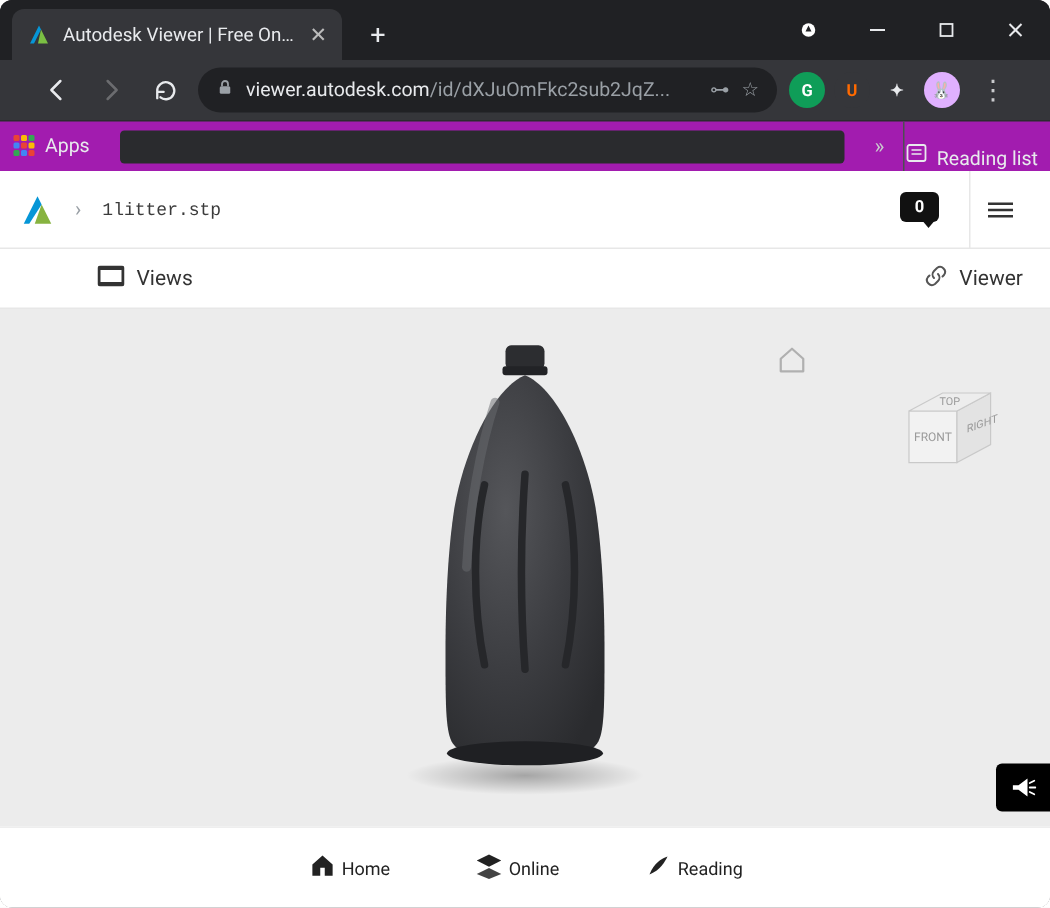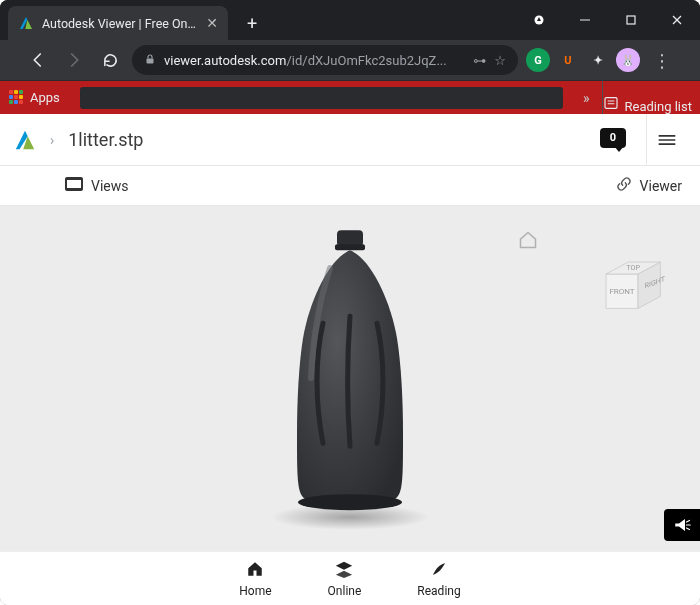--- a/index.html
+++ b/index.html
@@ -26,55 +26,55 @@
   .omnibox .url{ flex:1; white-space:nowrap; overflow:hidden; text-overflow:ellipsis; color:#e8eaed;}
   .omnibox .dim{ color:#9aa0a6;}
   .extgrp { display:flex; align-items:center; gap:6px; }
   .exticon{ width:24px; height:24px; border-radius:50%; display:flex; align-items:center; justify-content:center; font-size:11px; font-weight:700;}
   .badge-g{background:#0f9d58;color:#fff;}
   .badge-u{background:#35363a;color:#ff6a00;}
   .badge-p{background:#e0b0ff;}
   .dots3  { color:#c9cacd; font-size:18px; width:28px; text-align:center; cursor:pointer;}
 
   
-  .bmrow  { height:34px; background:#b91c1c; border-top:1px solid #2a2b2e; display:flex; align-items:center; padding:0 8px; gap:12px; color:#e8eaed; font-size:13px;}
+  .bmrow  { height:34px; background:#a21caf; border-top:1px solid #2a2b2e; display:flex; align-items:center; padding:0 8px; gap:12px; color:#e8eaed; font-size:13px;}
   .apps   { display:flex; align-items:center; gap:6px; cursor:pointer;}
   .appsicon{width:16px;height:16px;}
   .appsicon span{display:block;width:4px;height:4px;float:left;margin:0.5px;border-radius:1px;}
   .bmph   { flex:1; height:22px; background:#2a2b2e; border-radius:3px; margin:0 8px;}
   .chev   { color:#c9cacd; font-size:14px; cursor:pointer;}
   .rlist  { display:flex; align-items:flex-end; gap:6px; border-left:1px solid #4d4e51; height:100%; cursor:pointer;}
 
   
   .page   { flex:1; background:#fff; display:flex; flex-direction:column; }
   .hdr    { height:52px; display:flex; align-items:center; padding:0 14px; gap:14px; border-bottom:1px solid #e7e7e7; }
   .hdr .logo{width:22px;height:22px;}
   .bc     { color:#9aa0a6; font-size:14px;}
-  .fname  { color:#3b3b3b; font-size:18px;}
+  .fname  { color:#3b3b3b; font-size:12px;font-family:Liberation Mono, monospace;}
   .hdr-sp { flex:1;}
   .notif  { position:relative; width:30px; height:24px; cursor:pointer;}
   .notif .bubble{position:absolute;left:2px;top:0;width:26px;height:20px;background:#111;border-radius:4px;display:flex;align-items:center;justify-content:center;color:#fff;font-size:11px;font-weight:700;}
   .notif .tail{position:absolute;left:16px;top:18px;width:0;height:0;border-left:5px solid transparent;border-right:5px solid transparent;border-top:6px solid #111;}
   .ham    { width:40px; height:52px; display:flex; align-items:center; justify-content:center; border-left:1px solid #e7e7e7; margin-left:4px; cursor:pointer;}
   .ham svg{width:20px;height:14px;}
 
   .subhdr { height:40px; display:flex; align-items:center; padding:0 18px; gap:8px; border-bottom:1px solid #e7e7e7; color:#333; font-size:14px;}
   .subhdr .sp{flex:1;}
   .linkish{cursor:pointer; display:flex; align-items:center; gap:8px;margin-left:47px;}
 
   .canvas { flex:1; background:#ececec; position:relative; overflow:hidden;}
   .homeic { position:absolute; right:162px; top:24px; color:#b0b0b0; cursor:pointer;}
   .viewcube{position:absolute; right:30px; top:40px; width:80px; height:80px; cursor:grab;}
   .megaph { position:absolute; right:0; bottom:10px; width:36px; height:32px; background:#000; border-radius:4px 0 0 4px; display:flex;align-items:center;justify-content:center;cursor:pointer;}
   .bottle { position:absolute; left:50%; top:50%; transform:translate(-50%,-52%); width:150px; height:290px;}
   .bottle svg{width:100%;height:100%;}
   .shadow { position:absolute; left:50%; top:calc(50% + 125px); transform:translateX(-50%); width:160px; height:26px; background:radial-gradient(ellipse at center, rgba(0,0,0,0.30) 0%, rgba(0,0,0,0) 70%); border-radius:50%;}
 
   .btmbar { height:54px; background:#fff; border-top:1px solid #eee; display:flex; align-items:center; justify-content:center; gap:56px;}
-  .tool   { display:flex; flex-direction:column; align-items:center; gap:3px; font-size:12px; color:#222; cursor:pointer;}
+  .tool   { display:flex; flex-direction:row; align-items:center; gap:3px; font-size:12px; color:#222; cursor:pointer;}
   .tool svg{width:20px;height:18px;}
 </style>
 </head>
 <body>
 <div class="root">
 
   <div class="titlebar">
     <div class="tab">
       <span class="fav">
         <svg viewBox="0 0 24 24">

